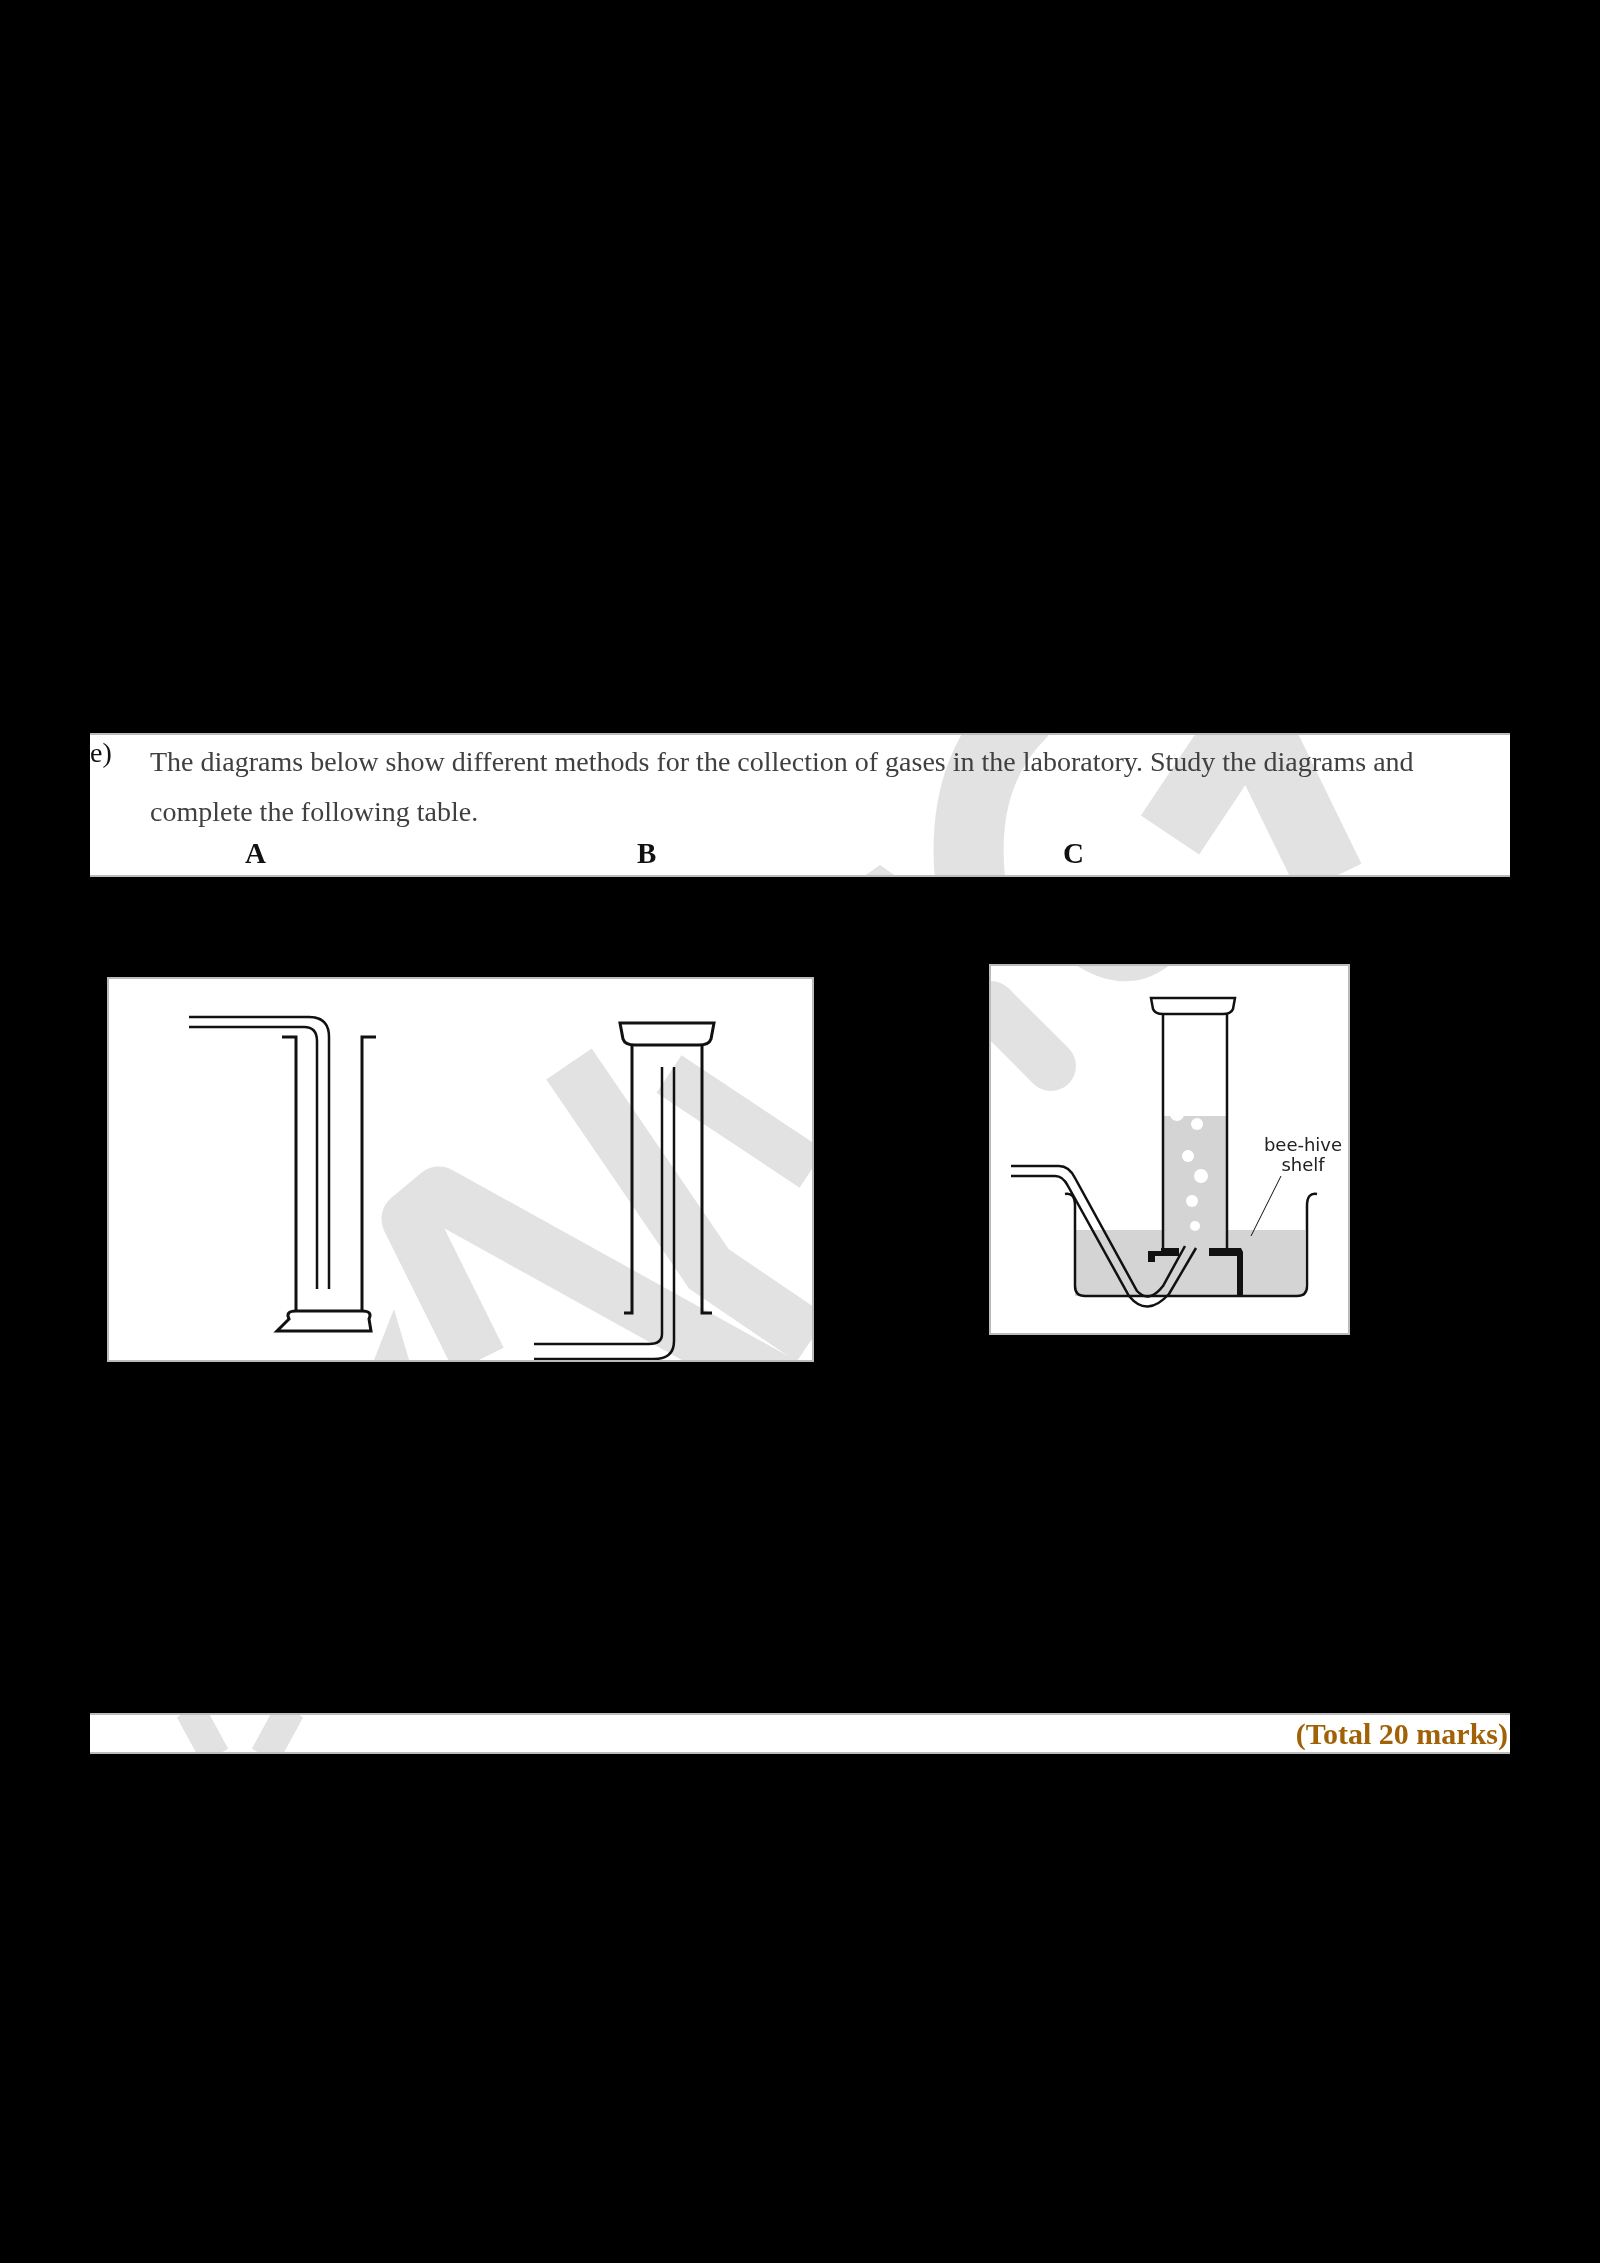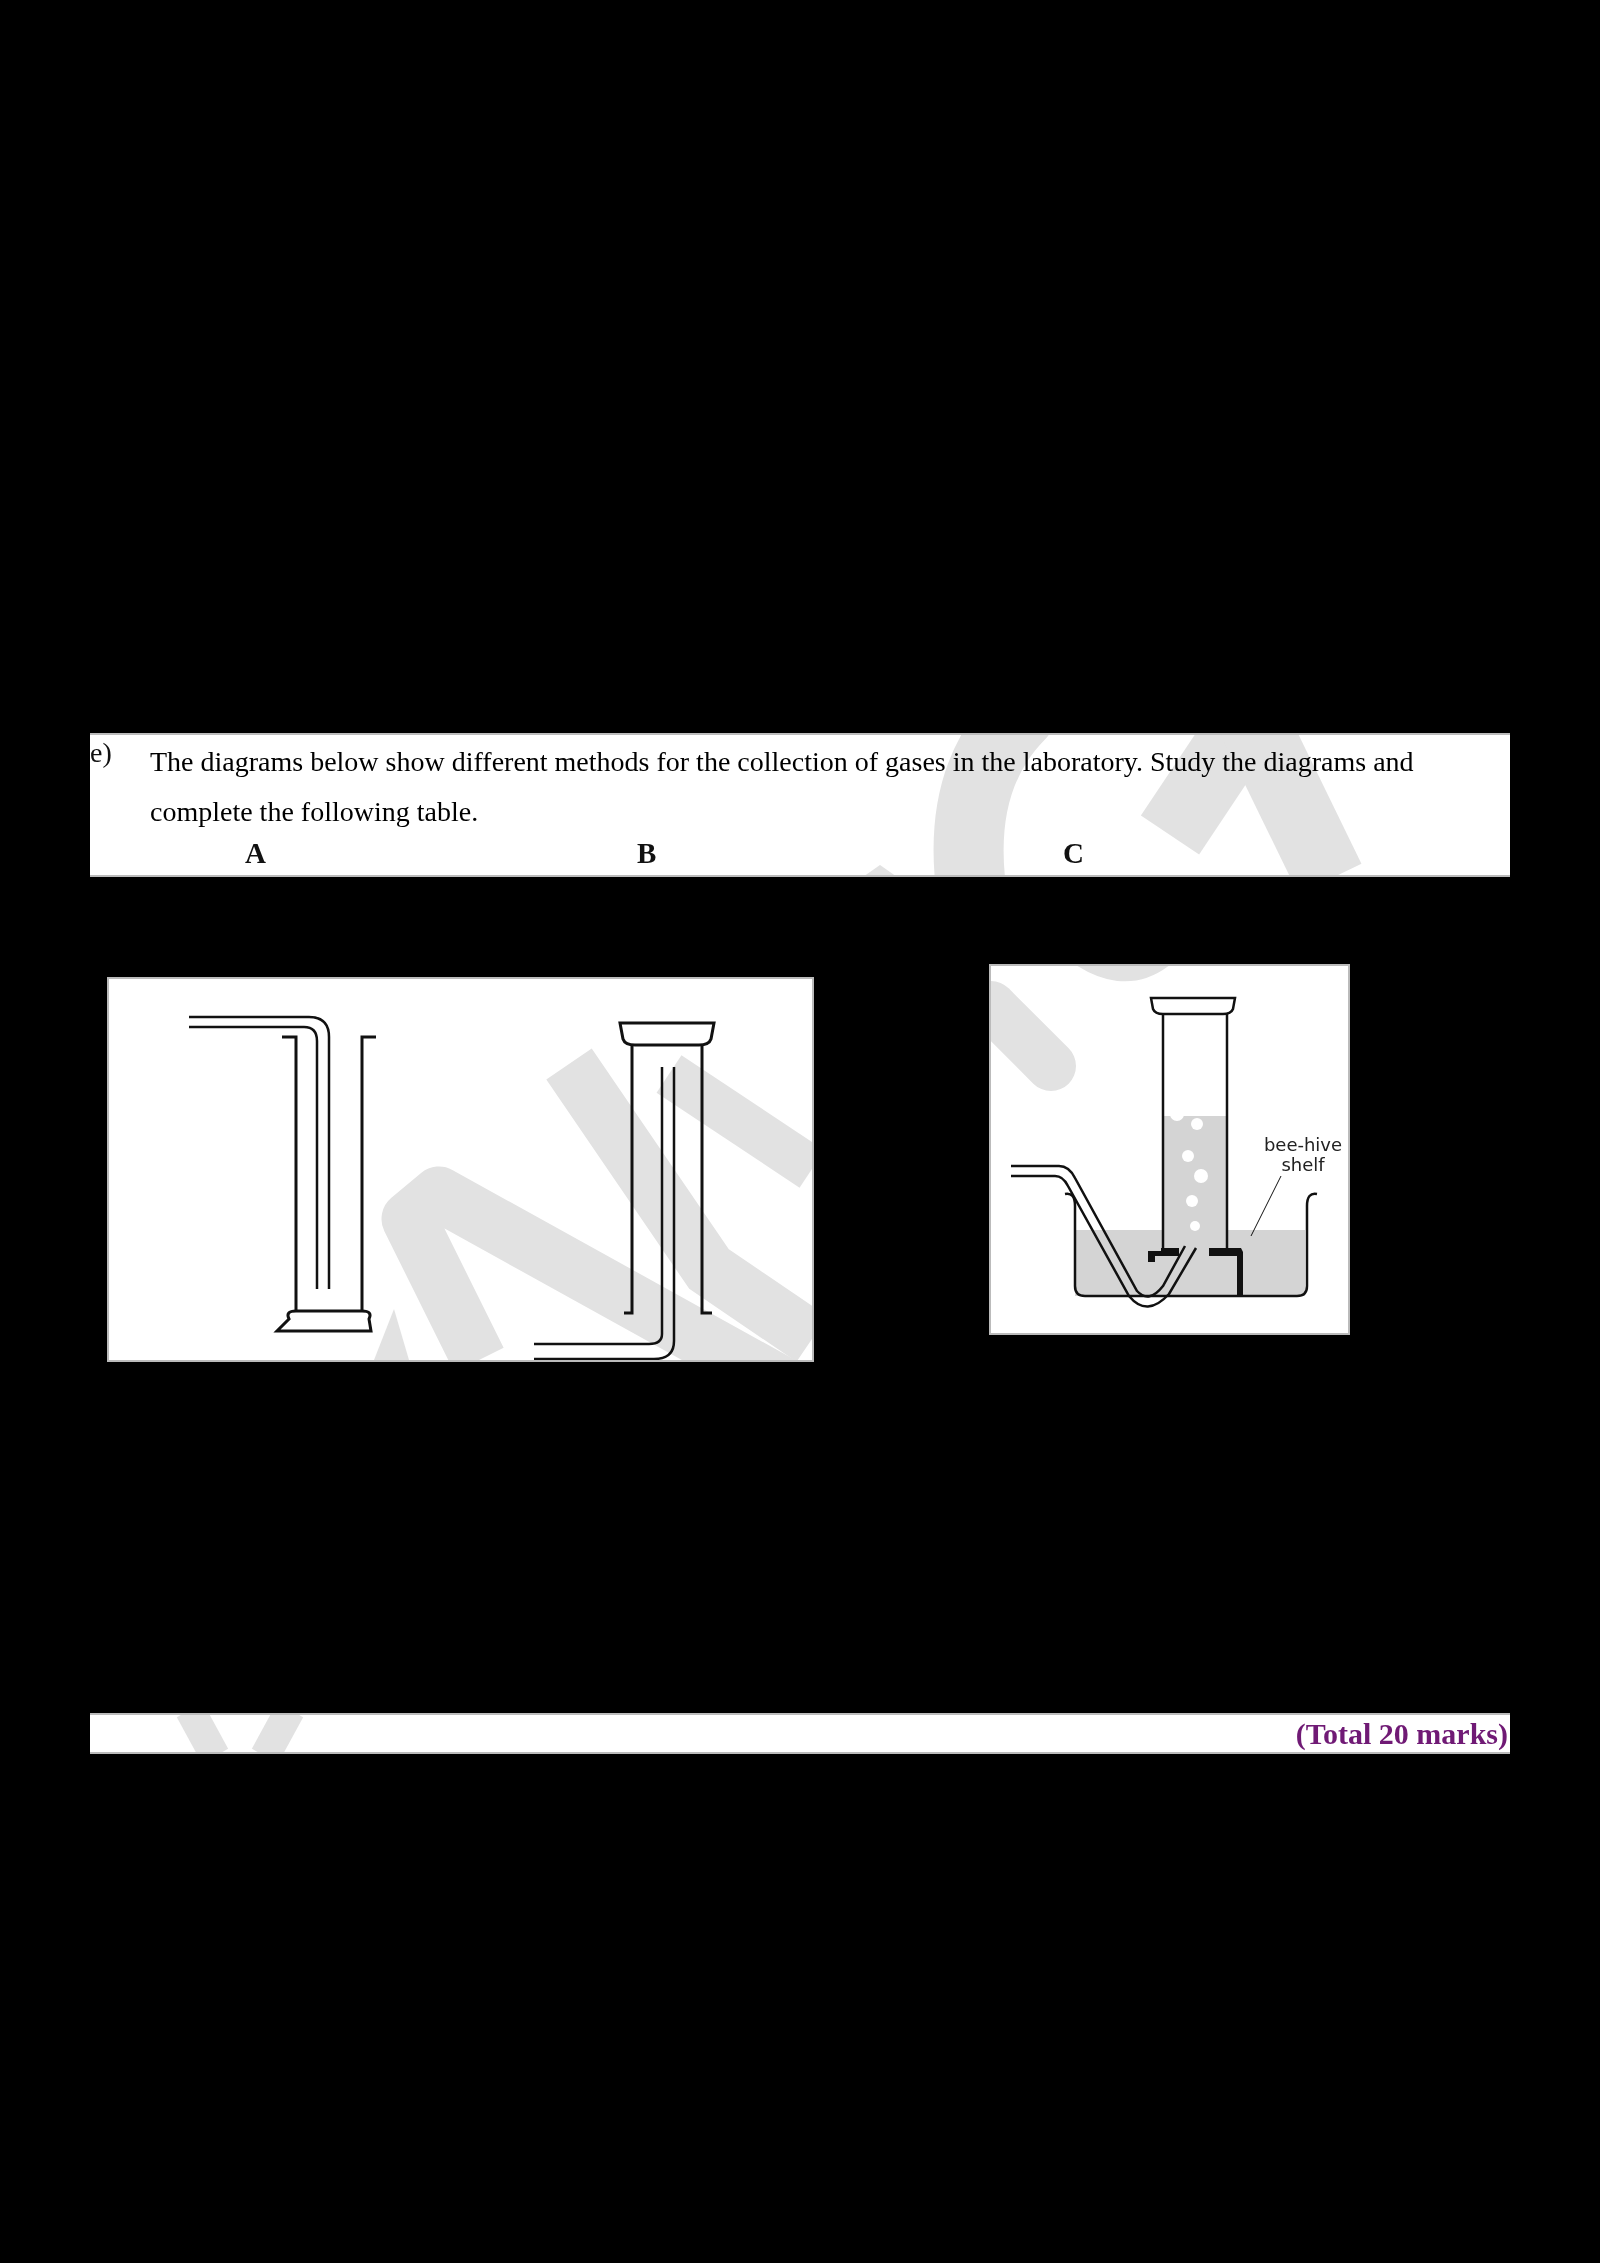--- a/index.html
+++ b/index.html
@@ -9,26 +9,26 @@
     font-family: "Liberation Serif", serif;
   }
   .panel {
     position: absolute; background: #fff; overflow: hidden;
     border-top: 2px solid #bbb; border-bottom: 2px solid #bbb;
     box-sizing: border-box;
   }
   .watermark { position: absolute; pointer-events: none; }
   .q-block { left: 90px; top: 733px; width: 1420px; height: 144px; }
   .q-label { position: absolute; left: 0; top: 2px; font-size: 28px; color: #111; }
-  .q-text { position: absolute; left: 60px; top: 2px; width: 1360px; font-size: 28px; line-height: 50px; color: #000000; }
+  .q-text { position: absolute; left: 60px; top: 2px; width: 1360px; font-size: 28px; line-height: 50px; color: #404040; }
   .fig-label { position: absolute; top: 102px; font-size: 29px; font-weight: bold; color: #111; }
   .fig-ab { left: 107px; top: 977px; width: 707px; height: 385px; border: 2px solid #bbb; }
   .fig-c { left: 989px; top: 964px; width: 361px; height: 371px; border: 2px solid #bbb; }
   .total-block { left: 90px; top: 1713px; width: 1420px; height: 41px; }
-  .total-text { position: absolute; right: 2px; top: 2px; font-size: 30px; font-weight: bold; color: #701a75; }
+  .total-text { position: absolute; right: 2px; top: 2px; font-size: 30px; font-weight: bold; color: #a16207; }
   svg text { font-family: "DejaVu Sans", sans-serif; }
 </style>
 </head>
 <body>
 
 <div class="panel q-block">
   <svg class="watermark" width="1420" height="144" viewBox="0 0 1420 144">
     <path d="M880 144 Q870 40 930 -20" stroke="#e2e2e2" stroke-width="70" fill="none" stroke-linecap="round"></path>
     <path d="M1080 100 L1160 -20" stroke="#e2e2e2" stroke-width="70" fill="none"></path>
     <path d="M1160 -20 L1240 144" stroke="#e2e2e2" stroke-width="70" fill="none"></path>

